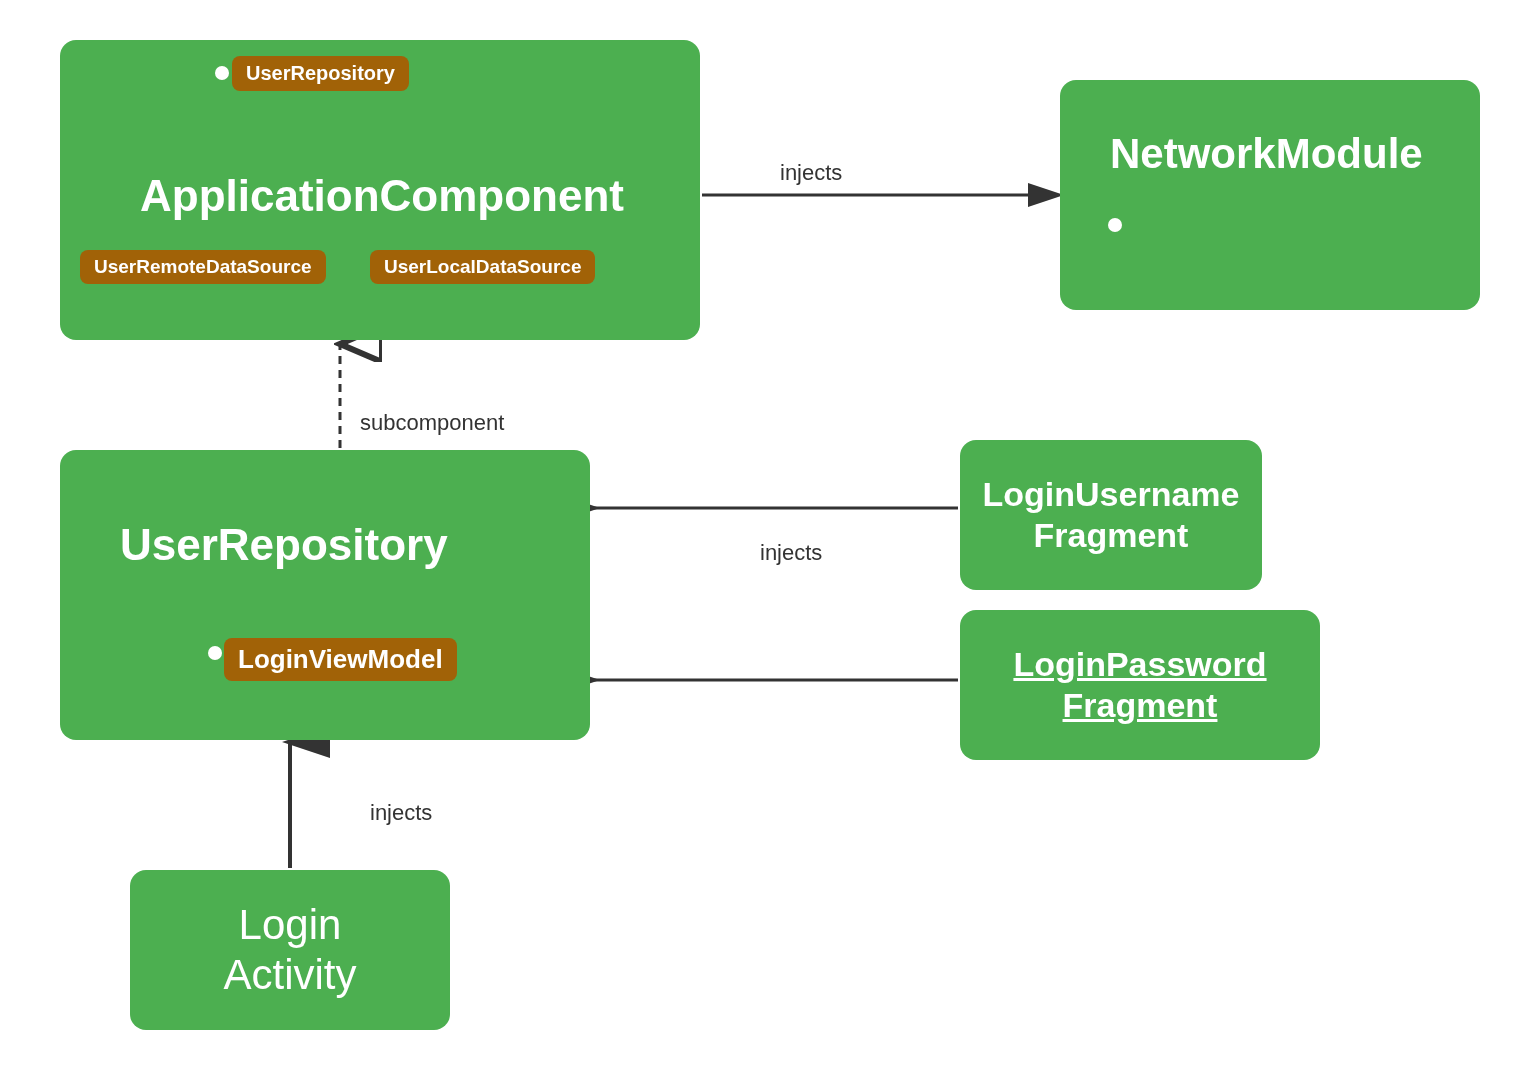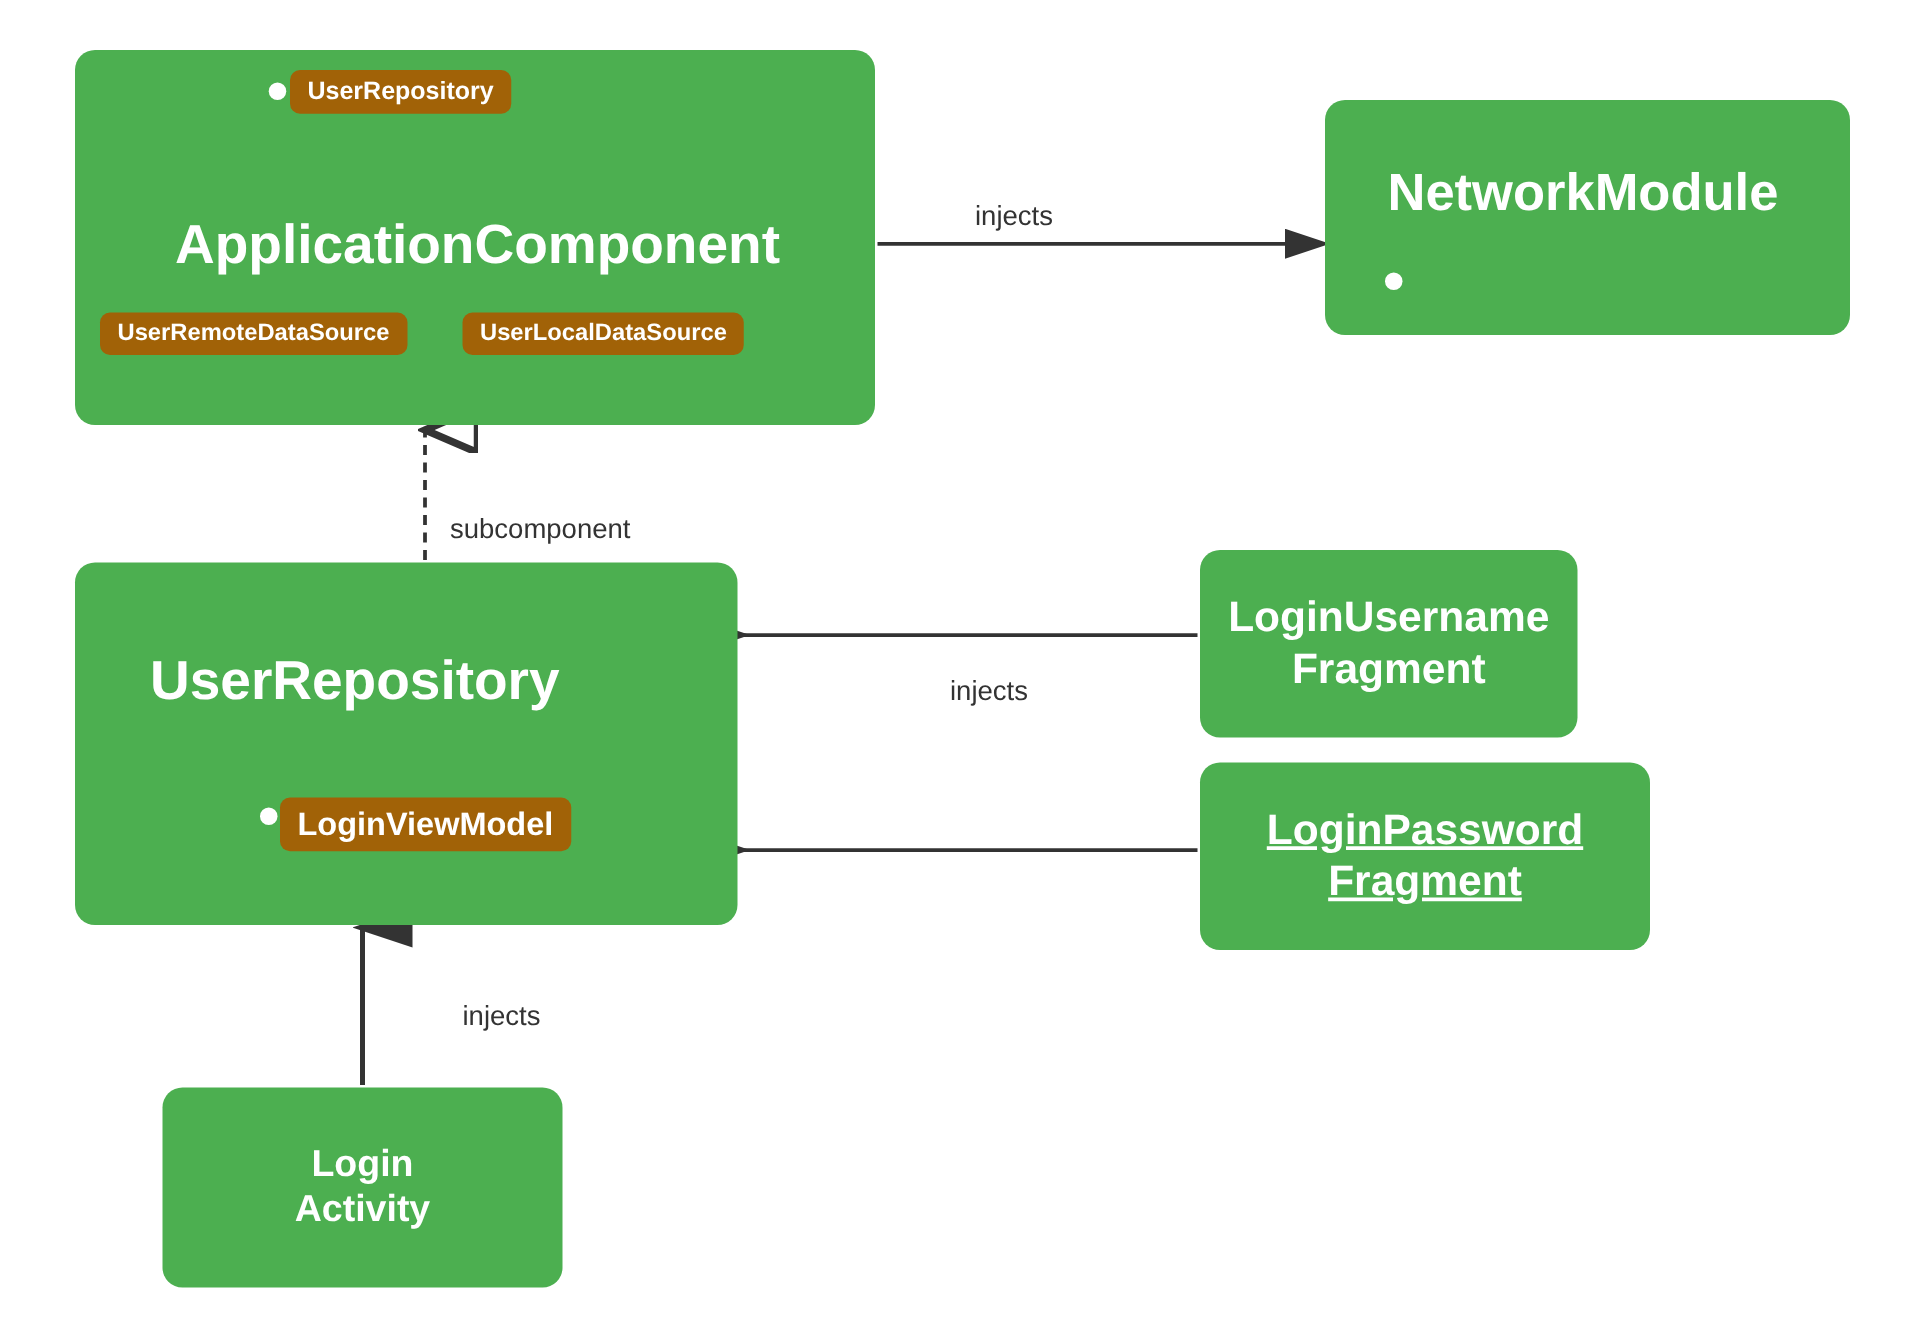--- a/index.html
+++ b/index.html
@@ -120,21 +120,21 @@
 
     <div class="dark-badge" style="left:20px; top:210px; font-size:19px;">
       <span>UserRemoteDataSource</span>
     </div>
 
     <div class="dark-badge" style="left:310px; top:210px; font-size:19px;">
       <span>UserLocalDataSource</span>
     </div>
   </div>
 
-  <div class="green-box" style="left:1060px; top:80px; width:420px; height:188px;">
+  <div class="green-box" style="left:1060px; top:80px; width:420px; height:230px;">
 
     <div class="box-title" style="left:50px; top:50px; font-size:42px;">
       <span>NetworkModule</span>
     </div>
 
     <div class="white-dot" style="left:48px; top:138px;"></div>
 
   </div>
 
   <div class="green-box" style="left:60px; top:450px; width:530px; height:290px;">
@@ -156,21 +156,21 @@
     </div>
   </div>
 
   <div class="green-box" style="left:960px; top:610px; width:360px; height:150px; display:flex; align-items:center; justify-content:center;text-decoration:underline;">
     <div style="font-size:34px; font-weight:bold; color:white; text-align:center; line-height:1.2;">
       LoginPassword<br>Fragment
     </div>
   </div>
 
   <div class="green-box" style="left:130px; top:870px; width:320px; height:160px; display:flex; align-items:center; justify-content:center;">
-    <div style="font-size:30px; font-weight:bold; color:white; text-align:center; line-height:1.2;">
+    <div style="font-size:42px; font-weight:normal; color:white; text-align:center; line-height:1.2;">
       Login<br>Activity
     </div>
   </div>
 
   <div class="arrow-label" style="left:780px; top:160px;">
     <span>injects</span>
   </div>
 
   <div class="arrow-label" style="left:360px; top:390px;margin-top:20px;">
     <span>subcomponent</span>

